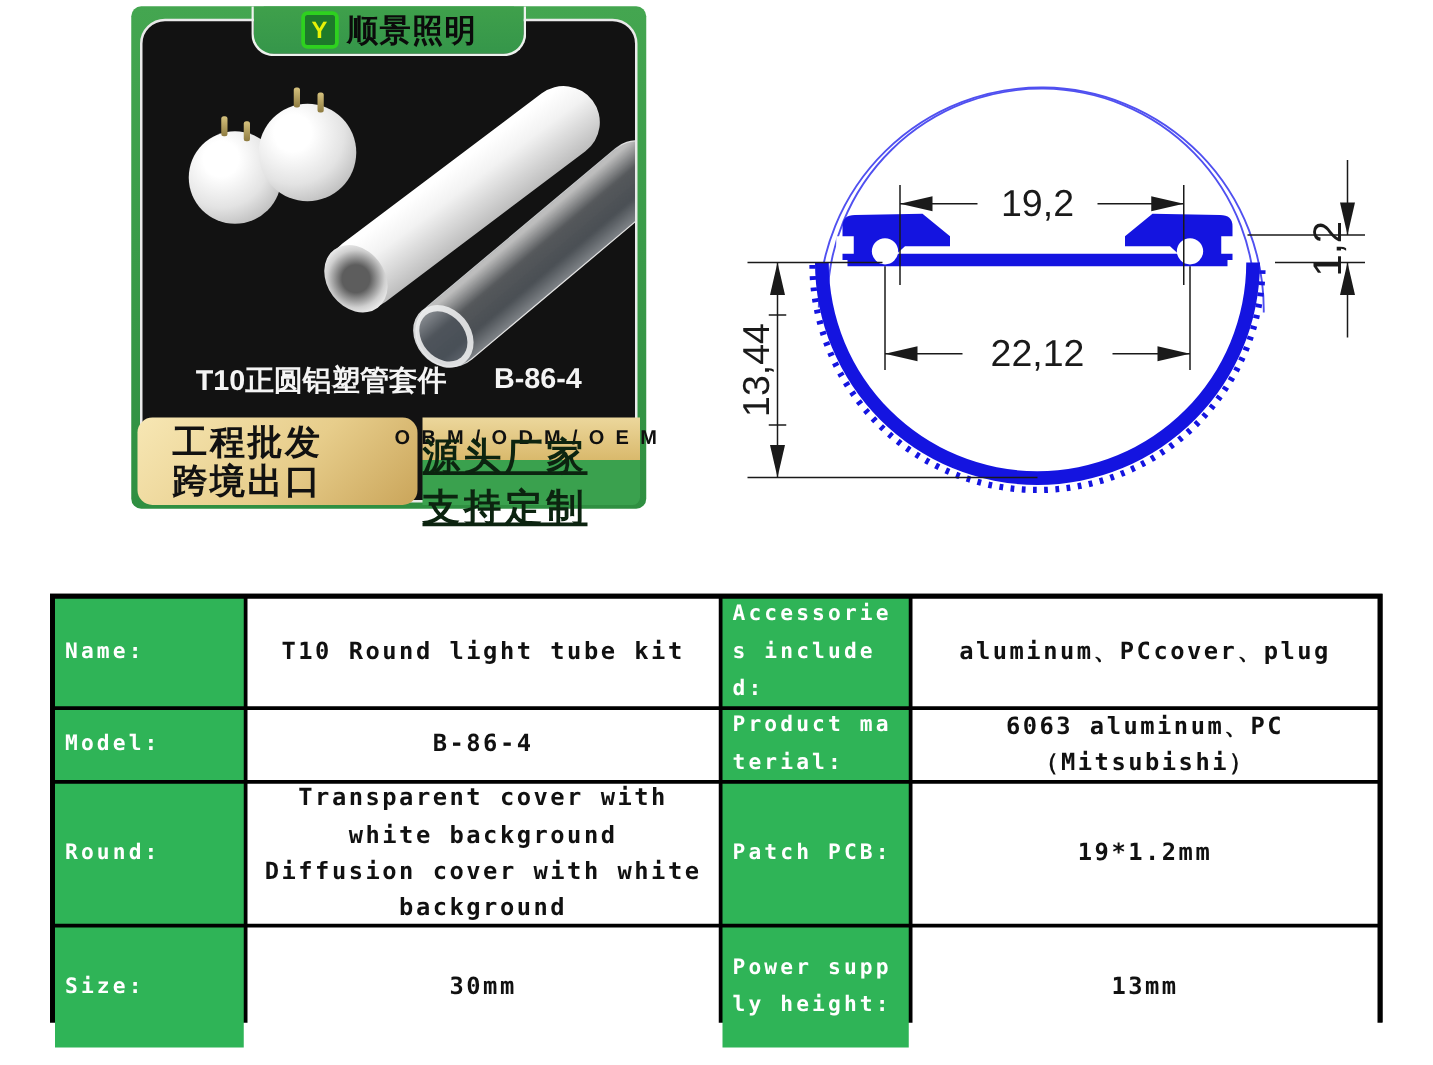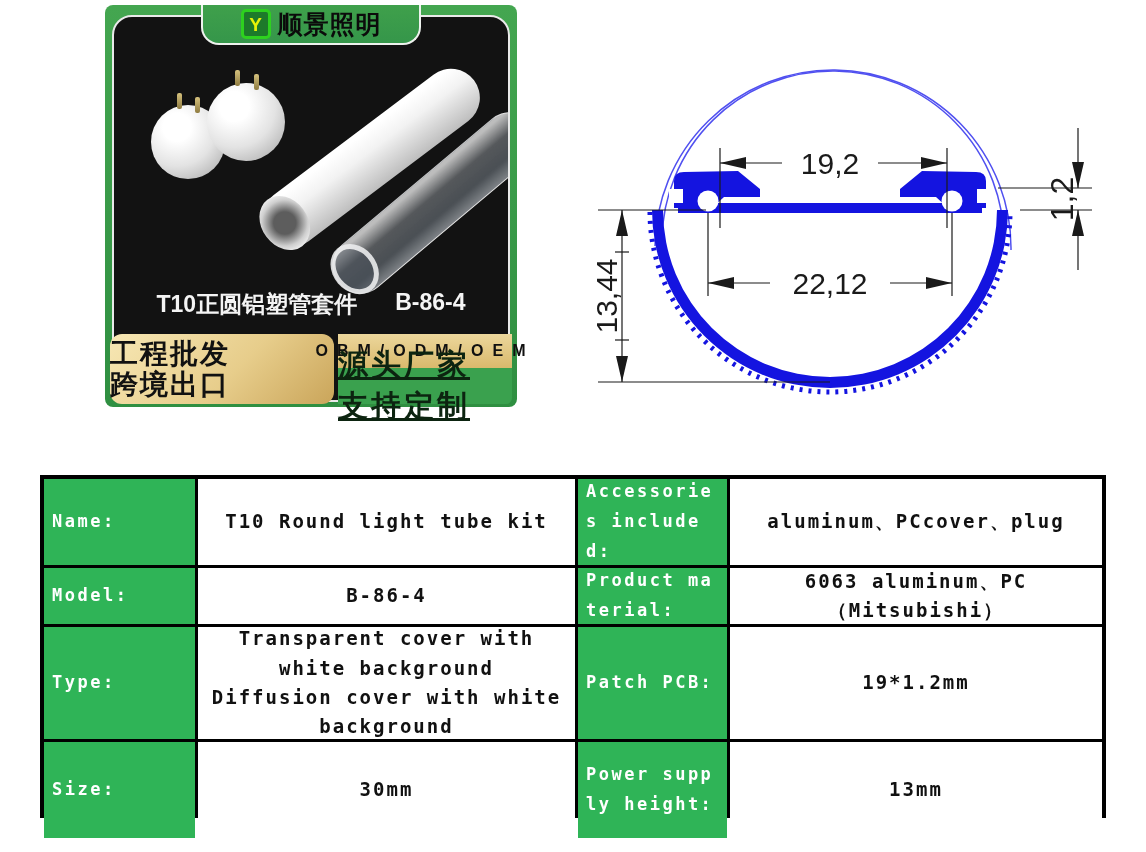--- a/index.html
+++ b/index.html
@@ -40,21 +40,21 @@
   .tube-clear .end{position:absolute;left:-2px;top:-1px;width:44px;height:54px;border-radius:50%;
       border:5px solid rgba(255,255,255,.8);background:rgba(70,80,90,.45);box-sizing:border-box;}
 
   .caption{position:absolute;left:0;right:0;bottom:80px;display:flex;justify-content:center;
            gap:38px;color:#f4f4f4;font-size:23px;font-weight:bold;z-index:3;}
 
   
   .badge-left{position:absolute;left:5px;bottom:3px;width:224px;height:70px;
       background:linear-gradient(135deg,#f7e7b4 0%,#e7cd8b 55%,#caa55a 100%);
       border-radius:12px;z-index:4;display:flex;flex-direction:column;justify-content:center;
-      padding-left:0;box-sizing:border-box;}
+      padding-left:28px;box-sizing:border-box;}
   .badge-left div{color:#111;font-weight:900;font-size:28px;line-height:1.12;letter-spacing:2px;}
   .bar-gold{position:absolute;left:233px;right:5px;bottom:39px;height:34px;z-index:4;
       background:linear-gradient(180deg,#ecd79c,#d9b96c);display:flex;align-items:center;
       justify-content:center;color:#101010;font-weight:900;font-size:16px;letter-spacing:9px;}
   .bar-green{position:absolute;left:233px;right:5px;bottom:3px;height:36px;z-index:4;
       background:#3aa14e;display:flex;align-items:center;justify-content:center;
       color:#0c2410;font-weight:900;font-size:30px;letter-spacing:3px;border-radius:0 0 6px 0;text-decoration:underline;}
 
   
   .diagram{position:absolute;left:590px;top:0;width:556px;height:420px;}
@@ -181,21 +181,21 @@
     <div class="cell val">T10 Round light tube kit</div>
     <div class="cell head">Accessories included:</div>
     <div class="cell val">aluminum、PCcover、plug</div>
 
     <div class="cell head">Model:</div>
     <div class="cell val">B-86-4</div>
     <div class="cell head">Product material:</div>
     <div class="cell val">6063 aluminum、PC
 （Mitsubishi）</div>
 
-    <div class="cell head">Type:</div>
+    <div class="cell head">Round:</div>
     <div class="cell val">Transparent cover with
 white background
 Diffusion cover with white
 background</div>
     <div class="cell head">Patch PCB:</div>
     <div class="cell val">19*1.2mm</div>
 
     <div class="cell head">Size:</div>
     <div class="cell val">30mm</div>
     <div class="cell head">Power supply height:</div>

